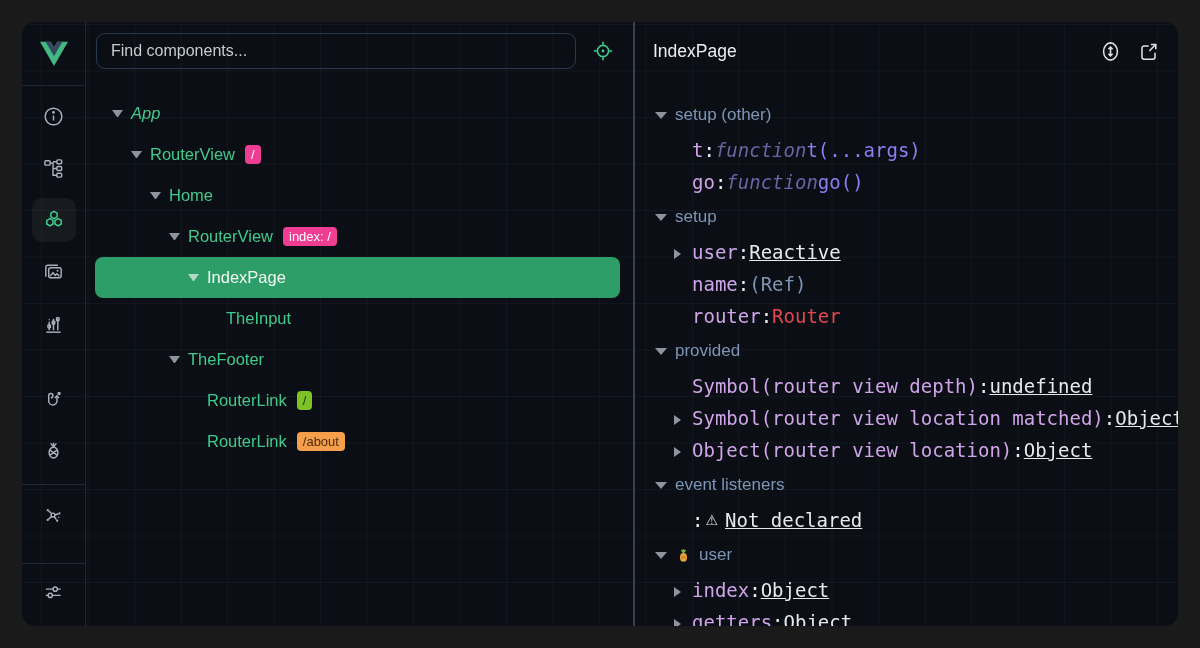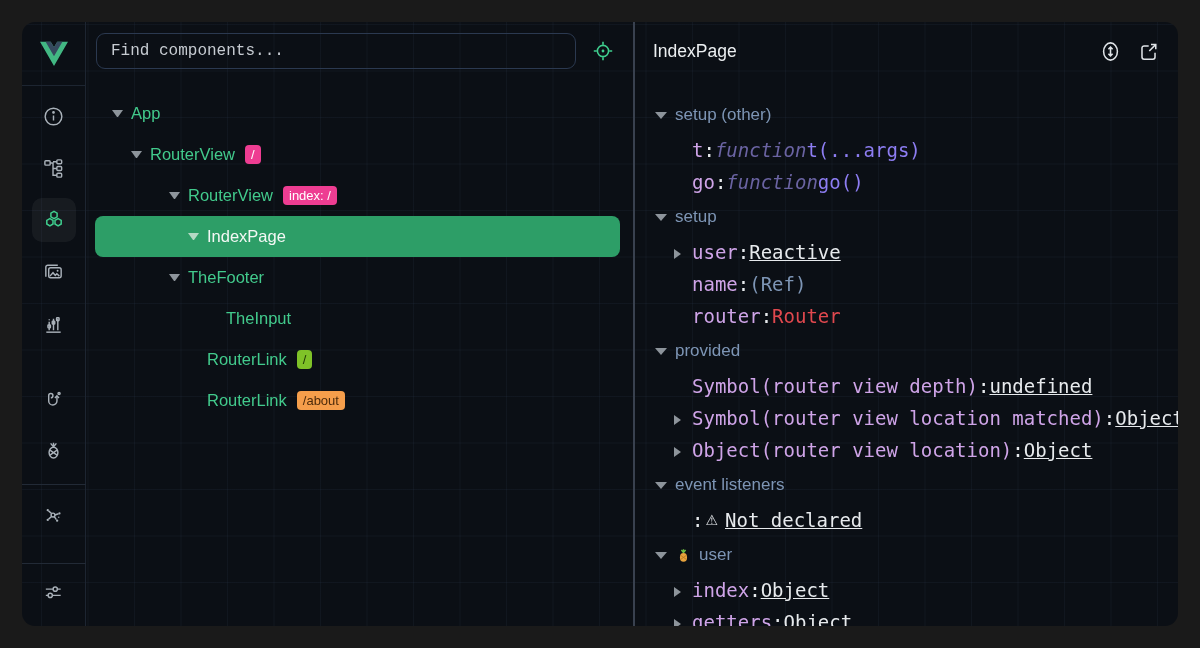--- a/index.html
+++ b/index.html
@@ -29,21 +29,21 @@
   .gap-top { margin-top:22px; }
   .side-divider { width:64px; height:1px; background:#222a36; flex:none; margin:4px 0 8px 0; }
   .side-spacer { flex:1; }
   .bottom-cell { border-top:1px solid #222a36; width:64px; display:flex; justify-content:center; padding:6px 0 12px 0; }
 
   
   .tree-panel { width:547px; flex:none; display:flex; flex-direction:column; }
   .toolbar { height:58px; flex:none; display:flex; align-items:center; padding:0 15px 0 10px; }
   .search-input {
     flex:1; height:36px; background:transparent; border:1px solid #2b3950; border-radius:9px;
-    color:#dfe4e9; font-size:16px; padding:0 14px; outline:none; font-family:Liberation Mono, monospace;
+    color:#dfe4e9; font-size:16px; padding:0 14px; outline:none; font-family:Liberation Sans, sans-serif;
   }
   .search-input::placeholder { color:#c6cbd1; opacity:1; }
   .target-btn { width:30px; height:30px; border:none; background:transparent; margin-left:12px; cursor:pointer;
                 display:flex; align-items:center; justify-content:center; }
   .tree-list { padding-top:13px; overflow:hidden; }
   .t-row { display:flex; align-items:center; height:41px; margin:0 13px 0 9px; border-radius:8px;
            color:#42ca8c; font-size:16.5px; cursor:pointer; white-space:nowrap; }
   .t-row.selected { background:#2d9e67; color:#f4f8f5; }
   .t-exp { width:11px; height:0; flex:none; margin-right:8px;
            border-left:5.5px solid transparent; border-right:5.5px solid transparent; border-top:7px solid #8d949b; }
@@ -185,45 +185,49 @@
             <circle cx="11" cy="11" r="5.6"></circle>
             <line x1="11" y1="1.8" x2="11" y2="4.8"></line>
               <line x1="11" y1="17.2" x2="11" y2="20.2"></line>
             <line x1="1.8" y1="11" x2="4.8" y2="11"></line>
               <line x1="17.2" y1="11" x2="20.2" y2="11"></line>
             <circle cx="11" cy="11" r="1.4" fill="#3fce8e" stroke="none"></circle>
           </svg>
         </button>
       </div>
       <div class="tree-list" id="tree-list">
-          <div class="t-row" style="padding-left: 17px;">
+          <div class="t-row" style="padding-left: 17px; font-style: italic;">
             <div class="t-exp"></div>
             <span>App</span>
           </div>
           <div class="t-row" style="padding-left: 36px;">
             <div class="t-exp"></div>
             <span>RouterView</span>
             <span class="t-badge pink">/</span>
           </div>
+          <div class="t-row" style="padding-left: 55px;">
+            <div class="t-exp"></div>
+            <span>Home</span>
+          </div>
           <div class="t-row" style="padding-left: 74px;">
             <div class="t-exp"></div>
             <span>RouterView</span>
             <span class="t-badge pink">index: /</span>
           </div>
           <div class="t-row selected" style="padding-left: 93px;">
             <div class="t-exp"></div>
             <span>IndexPage</span>
-          </div>
-          <div class="t-row" style="padding-left: 74px;">
-            <div class="t-exp"></div>
-            <span>TheFooter</span>
           </div>
           <div class="t-row" style="padding-left: 112px;">
             <div class="t-exp none"></div>
             <span>TheInput</span>
+          </div>
+          <div class="t-row" style="padding-left: 74px;">
+            <div class="t-exp"></div>
+            <span>TheFooter</span>
           </div>
           <div class="t-row" style="padding-left: 93px;">
             <div class="t-exp none"></div>
             <span>RouterLink</span>
             <span class="t-badge green">/</span>
           </div>
           <div class="t-row" style="padding-left: 93px;">
             <div class="t-exp none"></div>
             <span>RouterLink</span>
             <span class="t-badge orange">/about</span>

